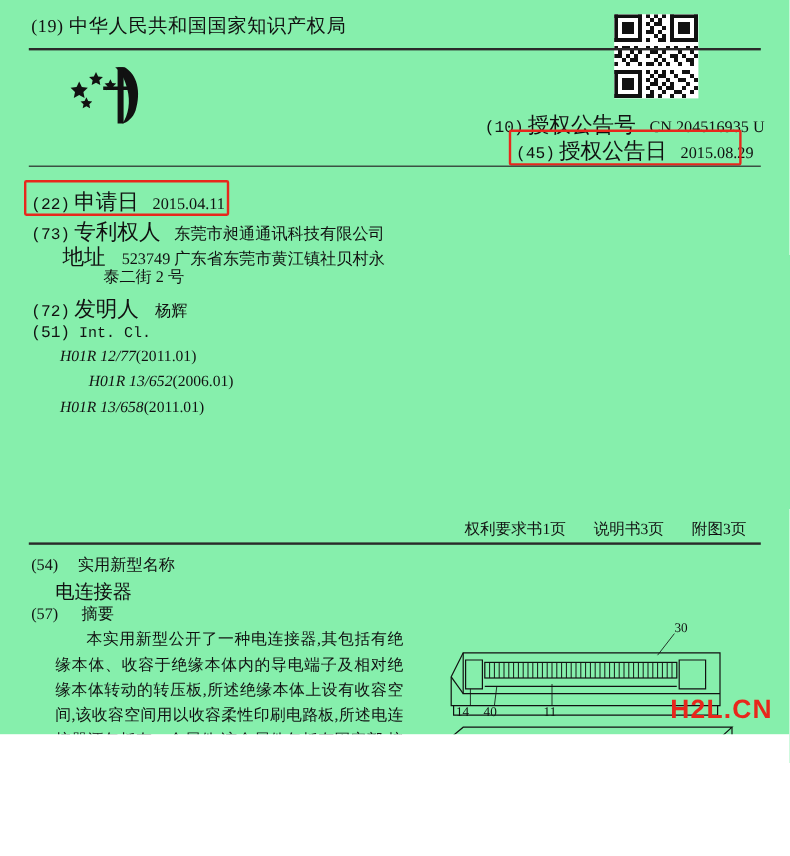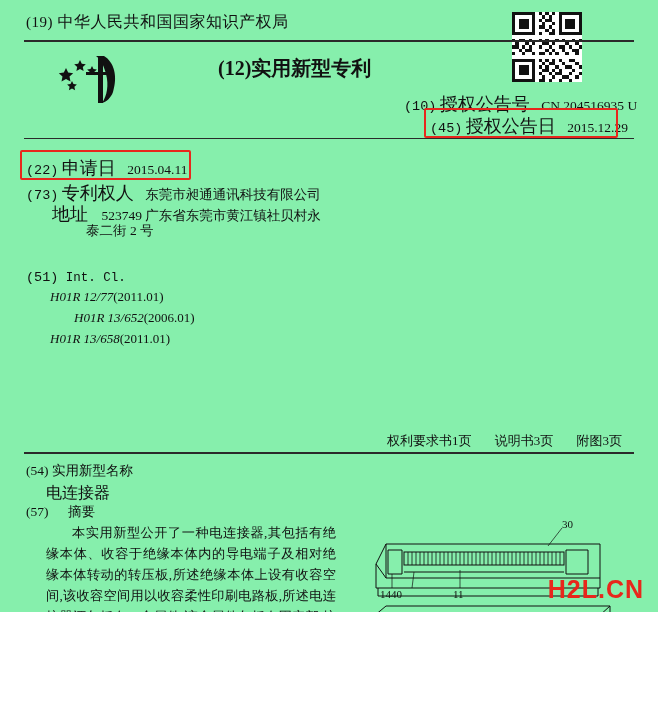--- a/index.html
+++ b/index.html
@@ -146,21 +146,21 @@
     font-family: "Liberation Serif", serif;
     font-size: 11px;
     color: #111;
   }
   
   .watermark {
     position: absolute;
     right: 14px;
     bottom: 8px;
     font-family: "Liberation Sans", sans-serif;
-    font-size: 25px;
+    font-size: 22px;
     font-weight: bold;
     color: #e8271c;
     letter-spacing: 1px;
   }
 </style>
 </head>
 <body>
 
 <div id="page">
 
@@ -271,23 +271,20 @@
         <rect x="8" y="20" width="2" height="1"></rect>
           <rect x="11" y="20" width="1" height="1"></rect>
           <rect x="14" y="20" width="1" height="1"></rect>
           <rect x="17" y="20" width="1" height="1"></rect>
       </g>
     </svg>
   </div>
 
   <div class="hline" style="left:24px; top:40px; width:610px; height:2px;"></div>
 
-  <div class="title-main">
-    <span>(12)</span><span>实用新型专利</span>
-  </div>
 
   <div class="logo">
     <svg width="78" height="52" viewBox="0 0 78 52">
       <g fill="#111111">
         <path d="M46 4 C56 10 60 24 55 40 C53 46 48 50 44 51 C49 44 51 33 48 22 C46 14 43 8 38 4 Z"></path>
         <path d="M28 20 L52 20 L52 23 L28 23 Z"></path>
         <path d="M40 4 L45 4 L45 51 L40 51 Z"></path>
         <path d="M8 16 l2.2 4.6 5 .6 -3.7 3.4 1 5 -4.5-2.5 -4.5 2.5 1-5 -3.7-3.4 5-.6z"></path>
         <path d="M22 8 l1.8 3.7 4 .5 -3 2.7 .8 4 -3.6-2 -3.6 2 .8-4 -3-2.7 4-.5z"></path>
         <path d="M34 14 l1.5 3.1 3.4 .4 -2.5 2.3 .7 3.4 -3.1-1.7 -3.1 1.7 .7-3.4 -2.5-2.3 3.4-.4z"></path>
@@ -298,21 +295,21 @@
 
   <div class="fld" style="left:404px; top:92px;">
     <span class="code">(10)</span>
     <span class="lbl">授权公告号</span>
     <span class="val" style="margin-left:8px;">CN  204516935  U</span>
   </div>
 
   <div class="fld" style="left:430px; top:114px;">
     <span class="code">(45)</span>
     <span class="lbl">授权公告日</span>
-    <span class="val" style="margin-left:8px;">2015.12.29</span>
+    <span class="val" style="margin-left:8px;">2015.08.29</span>
   </div>
   <div class="highlight-box" style="left:424px; top:108px; width:190px; height:26px;"></div>
 
   <div class="hline" style="left:24px; top:138px; width:610px; height:1px;"></div>
 
 
   <div class="fld" style="left:26px; top:156px;">
     <span class="code">(22)</span>
     <span class="lbl">申请日</span>
     <span class="val" style="margin-left:8px;">2015.04.11</span>
@@ -326,20 +323,25 @@
   </div>
 
   <div class="fld" style="left:52px; top:202px;">
     <span class="lbl">地址</span>
     <span class="val" style="margin-left:10px;">523749  广东省东莞市黄江镇社贝村永</span>
   </div>
   <div class="fld" style="left:86px; top:222px;">
     <span class="val">泰二街 2 号</span>
   </div>
 
+  <div class="fld" style="left:26px; top:245px;">
+    <span class="code">(72)</span>
+    <span class="lbl">发明人</span>
+    <span class="val" style="margin-left:10px;">杨辉</span>
+  </div>
 
   <div class="fld" style="left:26px; top:269px;">
     <span class="code">(51)</span>
     <span class="mono" style="margin-left:4px;">Int. Cl.</span>
   </div>
 
   <div class="intcl-row" style="left:50px; top:289px;">
     <span class="cls">H01R  12/77</span><span class="yr">(2011.01)</span>
   </div>
   <div class="intcl-row" style="left:50px; top:310px;margin-left:24px;">
@@ -352,21 +354,21 @@
   <div class="counts">
     <span>权利要求书1页</span>
     <span>说明书3页</span>
     <span>附图3页</span>
   </div>
 
   <div class="hline" style="left:24px; top:452px; width:610px; height:2px;"></div>
 
   <div class="sec-title" style="left:26px; top:462px;">
     <span class="code">(54)</span>
-    <span class="lbl" style="margin-left:0;">实用新型名称</span>
+    <span class="lbl" style="margin-left:13px;">实用新型名称</span>
   </div>
   <div class="sec-value" style="left:46px; top:483px;">电连接器</div>
 
   <div class="sec-title" style="left:26px; top:503px;">
     <span class="code">(57)</span>
     <span class="lbl" style="margin-left:16px;">摘要</span>
   </div>
   <div class="abstract">本实用新型公开了一种电连接器,其包括有绝缘本体、收容于绝缘本体内的导电端子及相对绝缘本体转动的转压板,所述绝缘本体上设有收容空间,该收容空间用以收容柔性印刷电路板,所述电连接器还包括有一金属件,该金属件包括有固定部,接地脚及伸入收容空间上方的抵压部,所述抵压部在转压板的旋转按压下能向下运动与柔性印刷电路板上的屏蔽层相接触,进行接地连接,从而达到良好的接地效果。</div>
 
   <div class="drawing">
@@ -439,21 +441,21 @@
         <line x1="44" y1="88" x2="44" y2="74"></line>
         <line x1="64" y1="88" x2="66" y2="72"></line>
         <line x1="112" y1="88" x2="112" y2="70"></line>
         <line x1="246" y1="124" x2="258" y2="118"></line>
         <line x1="92" y1="150" x2="96" y2="134"></line>
         <line x1="224" y1="150" x2="214" y2="134"></line>
       </g>
     </svg>
     <div class="lead" style="left:214px; top:18px;">30</div>
     <div class="lead" style="left:32px; top:88px;">14</div>
-    <div class="lead" style="left:43px; top:88px;">40</div>
+    <div class="lead" style="left:55px; top:88px;">40</div>
     <div class="lead" style="left:105px; top:88px;">11</div>
     <div class="lead" style="left:250px; top:120px;">10</div>
     <div class="lead" style="left:84px; top:148px;">50</div>
     <div class="lead" style="left:222px; top:148px;">51</div>
   </div>
 
   <div class="watermark">H2L.CN</div>
 
 </div>
 

